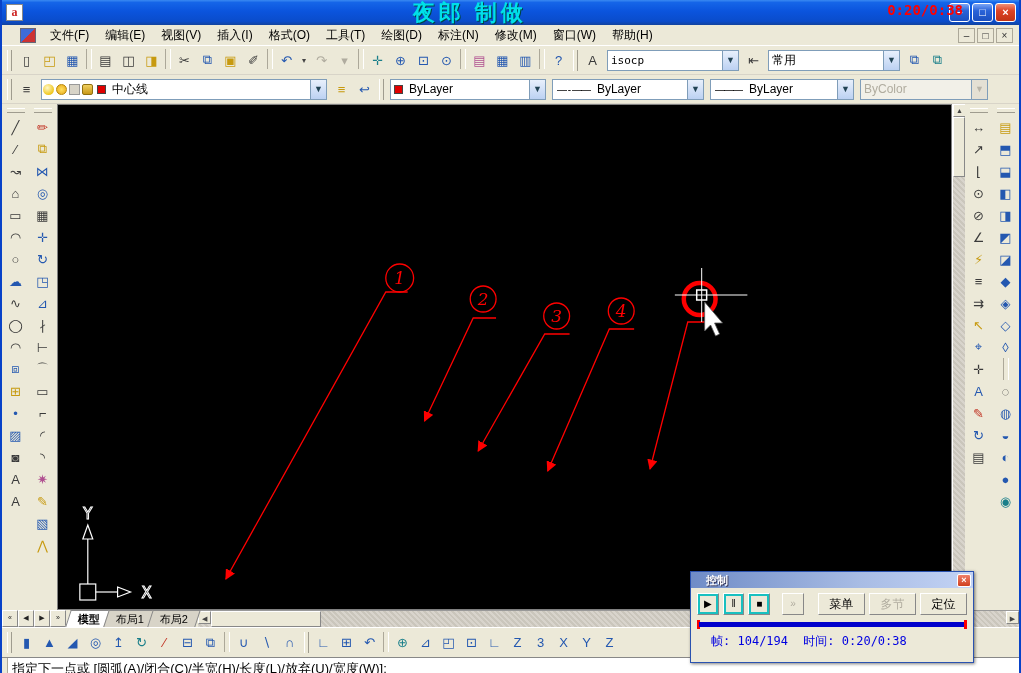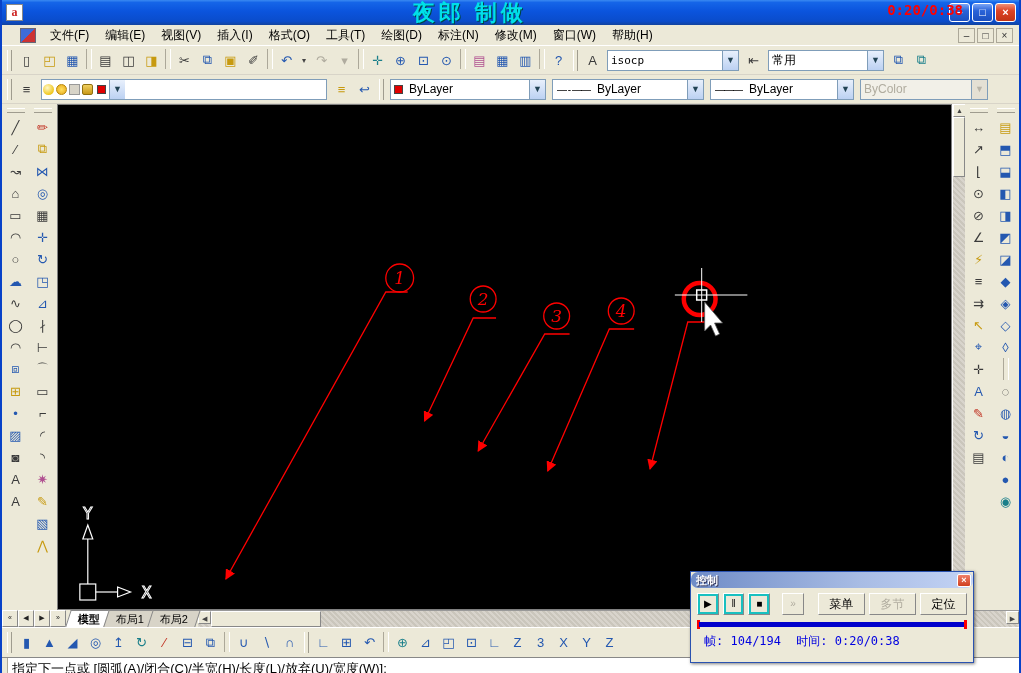--- a/index.html
+++ b/index.html
@@ -89,35 +89,35 @@
   #hscroll{flex:1;display:flex;background:repeating-linear-gradient(45deg,#d8d4cc 0 2px,#cac6bc 2px 4px);border-top:1px solid #999;}
   #hthumb{width:110px;background:#ECE9D8;border:1px solid #fff;border-right-color:#888;border-bottom-color:#888;}
   
   #btmtb{height:30px;display:flex;align-items:center;background:#ECE9D8;border-top:1px solid #fff;padding-left:2px;}
   #cmdline{height:32px;background:#fff;border-top:1px solid #888;overflow:hidden;display:flex;}
   #cmdline .cgrip{width:6px;border-right:1px solid #aca899;background:#ECE9D8;}
   #cmd-text{font:13px/20px "Liberation Sans","DejaVu Sans",sans-serif;color:#000;padding:1px 0 0 4px;white-space:nowrap;}
   
   #ctrlpanel{position:absolute;left:688px;top:571px;width:284px;height:92px;z-index:30;
     background:#ECE9D8;border:1px solid #2a52b0;box-shadow:1px 1px 3px rgba(0,0,0,.5);}
-  #cp-title{height:16px;display:flex;align-items:center;padding:0 2px 0 5px;
-    background:linear-gradient(90deg,#6f8cc7,#a8bce4 60%,#c3d3f5);border-radius:7px;}
+  #cp-title{height:16px;display:flex;align-items:center;padding:0 2px 0 15px;
+    background:linear-gradient(90deg,#6f8cc7,#a8bce4 60%,#c3d3f5);}
   #cp-title .t{flex:1;color:#fff;font:bold 11px "Liberation Sans",sans-serif;text-shadow:1px 1px 0 #335;}
   #cp-close{width:14px;height:13px;background:linear-gradient(180deg,#f08068,#d04020);border:1px solid #fff;
     color:#fff;font:bold 9px/11px "Liberation Sans",sans-serif;text-align:center;border-radius:2px;}
   #cp-btns{display:flex;align-items:center;padding:5px 6px 2px;gap:4px;}
   .cpb{width:23px;height:22px;background:#ECE9D8;border:1px solid #888;border-top-color:#fff;border-left-color:#fff;
     font-size:10px;text-align:center;line-height:20px;color:#000;}
   .cpb.hl{outline:2px solid #18c0c0;outline-offset:-3px;}
   .cpb.dis{color:#b0ac9f;}
   .cpb.wide{width:50px;font-size:12px;}
   #cp-progress{position:relative;height:9px;margin:3px 6px 0;}
   #cp-bar{position:absolute;left:2px;right:2px;top:2px;height:5px;background:#0000cc;}
   .ptick{position:absolute;width:3px;height:9px;background:#f00;top:0;}
-  #cp-status{padding:4px 13px 0;font:12px "DejaVu Sans Mono","Liberation Mono",monospace;color:#0000e0;white-space:nowrap;}
+  #cp-status{padding:4px 20px 0;font:12px "DejaVu Sans Mono","Liberation Mono",monospace;color:#0000e0;white-space:nowrap;}
 </style>
 </head>
 <body>
 
 <div id="win">
 
   <div id="titlebar">
     <div class="appicon">a</div>
     <div id="title-overlay">夜郎 制做</div>
     <div id="rec-timer">0:20/0:38</div>
@@ -242,21 +242,21 @@
     <div class="tbi">
         <span class="g">A</span>
       </div>
     <div class="combo" style="width:132px">
       <div class="val" style="font-family:'DejaVu Sans Mono',monospace;font-size:11px;">isocp</div>
       <div class="drop">▼</div>
     </div>
     <div class="tbi">
         <span class="g">⇤</span>
       </div>
-    <div class="combo" style="width:116px">
+    <div class="combo" style="width:132px">
       <div class="val">常用</div>
       <div class="drop">▼</div>
     </div>
     <div style="display:flex;">
 
     <div class="tbi" data-cls="blue">
           <span class="g">⧉</span>
         </div>
         <div class="tbi" data-cls="teal">
           <span class="g">⧉</span>
@@ -268,20 +268,21 @@
     <div class="grip"></div>
     <div class="tbi">
         <span class="g">≡</span>
       </div>
     <div class="combo" style="width:286px">
       <span class="mini bulb"></span>
       <span class="mini sun"></span>
       <span class="mini vpsun"></span>
       <span class="mini lock"></span>
       <span class="swatch"></span>
+      <div class="val">中心线</div>
       <div class="drop">▼</div>
     </div>
     <div class="tbi" data-cls="yellow">
         <span class="g">≡</span>
       </div>
     <div class="tbi" data-cls="blue">
         <span class="g">↩</span>
       </div>
     <div class="grip"></div>
     <div class="combo" style="width:156px">

